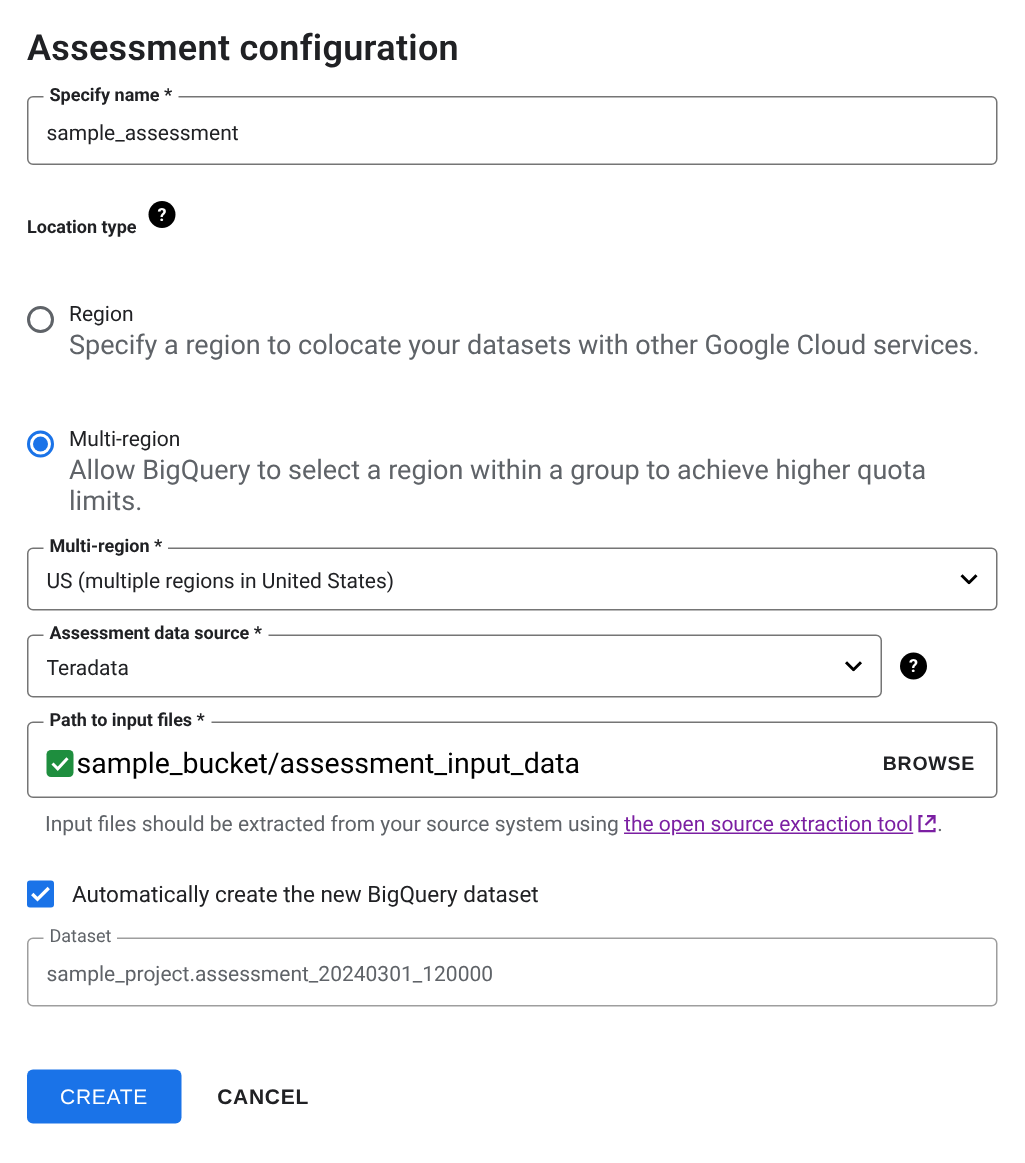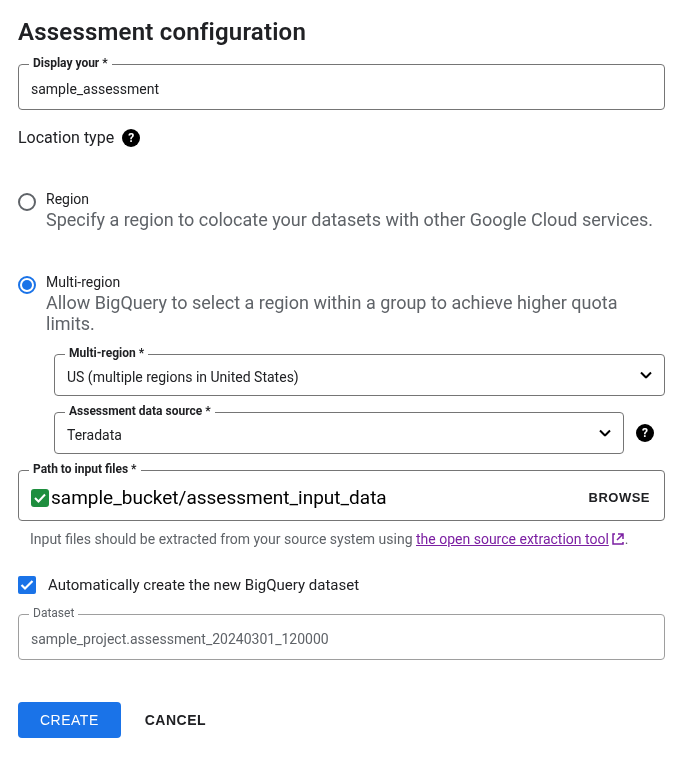--- a/index.html
+++ b/index.html
@@ -51,22 +51,23 @@
   .field.disabled input[type="text"] {
     color: #5f6368;
   }
   .section-label-row {
     display: flex;
     align-items: center;
     gap: 8px;
     margin: 18px 0 10px 0;
   }
   .section-label {
-    font-size: 16px;
-    font-weight: 400;
+    font-size: 12px;
+    font-weight: 700;
+    margin-top: 16px;
   }
   .help-icon {
     width: 18px;
     height: 18px;
     border-radius: 50%;
     background: #000;
     color: #fff;
     display: flex;
     align-items: center;
     justify-content: center;
@@ -116,21 +117,20 @@
   .radio-desc {
     font-size: 18px;
     color: #5f6368;
     margin-top: 2px;
   }
   .select-field {
     display: flex;
     align-items: center;
     gap: 12px;
     margin-bottom: 16px;
-    margin-left: 36px;
   }
   .select-box {
     position: relative;
     flex: 1;
     border: 1px solid #757575;
     border-radius: 4px;
     padding: 14px 40px 10px 12px;
     cursor: pointer;
   }
   .select-box .legend {
@@ -263,21 +263,21 @@
     cursor: pointer;
     padding: 8px 4px;
   }
 </style>
 </head>
 <body>
 
 <h1>Assessment configuration</h1>
 
 <div class="field">
-  <span class="legend">Display your *</span>
+  <span class="legend">Specify name *</span>
   <input type="text" value="sample_assessment" style="">
 </div>
 
 <div class="section-label-row">
   <span class="section-label">Location type</span>
   <span class="help-icon">?</span>
 </div>
 
 <div class="radio-group">
   <div class="radio-row">

